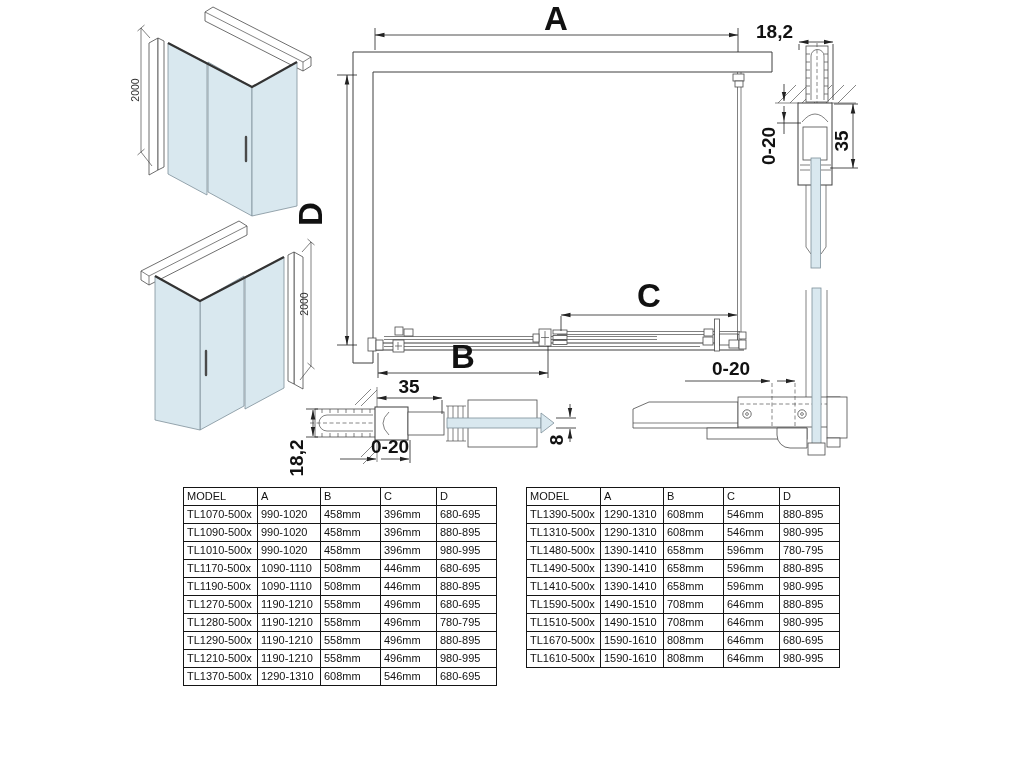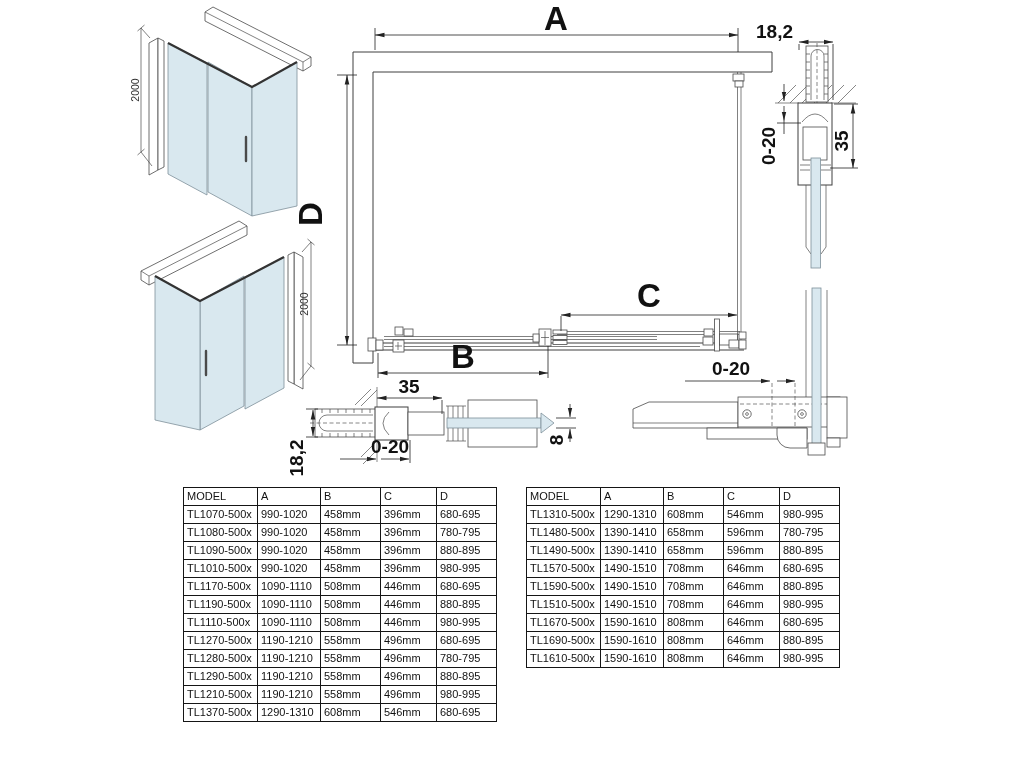--- a/index.html
+++ b/index.html
@@ -267,27 +267,20 @@
       </thead>
       <tbody>
         <tr>
           <td>TL1070-500x</td>
           <td>990-1020</td>
           <td>458mm</td>
           <td>396mm</td>
           <td>680-695</td>
         </tr>
         <tr>
-          <td>TL1080-500x</td>
-          <td>990-1020</td>
-          <td>458mm</td>
-          <td>396mm</td>
-          <td>780-795</td>
-        </tr>
-        <tr>
           <td>TL1090-500x</td>
           <td>990-1020</td>
           <td>458mm</td>
           <td>396mm</td>
           <td>880-895</td>
         </tr>
         <tr>
           <td>TL1010-500x</td>
           <td>990-1020</td>
           <td>458mm</td>
@@ -300,27 +293,20 @@
           <td>508mm</td>
           <td>446mm</td>
           <td>680-695</td>
         </tr>
         <tr>
           <td>TL1190-500x</td>
           <td>1090-1110</td>
           <td>508mm</td>
           <td>446mm</td>
           <td>880-895</td>
-        </tr>
-        <tr>
-          <td>TL1110-500x</td>
-          <td>1090-1110</td>
-          <td>508mm</td>
-          <td>446mm</td>
-          <td>980-995</td>
         </tr>
         <tr>
           <td>TL1270-500x</td>
           <td>1190-1210</td>
           <td>558mm</td>
           <td>496mm</td>
           <td>680-695</td>
         </tr>
         <tr>
           <td>TL1280-500x</td>
@@ -364,20 +350,27 @@
         <tr>
           <th>MODEL</th>
           <th>A</th>
           <th>B</th>
           <th>C</th>
           <th>D</th>
         </tr>
       </thead>
       <tbody>
         <tr>
+          <td>TL1390-500x</td>
+          <td>1290-1310</td>
+          <td>608mm</td>
+          <td>546mm</td>
+          <td>880-895</td>
+        </tr>
+        <tr>
           <td>TL1310-500x</td>
           <td>1290-1310</td>
           <td>608mm</td>
           <td>546mm</td>
           <td>980-995</td>
         </tr>
         <tr>
           <td>TL1480-500x</td>
           <td>1390-1410</td>
           <td>658mm</td>
@@ -385,25 +378,25 @@
           <td>780-795</td>
         </tr>
         <tr>
           <td>TL1490-500x</td>
           <td>1390-1410</td>
           <td>658mm</td>
           <td>596mm</td>
           <td>880-895</td>
         </tr>
         <tr>
-          <td>TL1570-500x</td>
-          <td>1490-1510</td>
-          <td>708mm</td>
-          <td>646mm</td>
-          <td>680-695</td>
+          <td>TL1410-500x</td>
+          <td>1390-1410</td>
+          <td>658mm</td>
+          <td>596mm</td>
+          <td>980-995</td>
         </tr>
         <tr>
           <td>TL1590-500x</td>
           <td>1490-1510</td>
           <td>708mm</td>
           <td>646mm</td>
           <td>880-895</td>
         </tr>
         <tr>
           <td>TL1510-500x</td>
@@ -413,27 +406,20 @@
           <td>980-995</td>
         </tr>
         <tr>
           <td>TL1670-500x</td>
           <td>1590-1610</td>
           <td>808mm</td>
           <td>646mm</td>
           <td>680-695</td>
         </tr>
         <tr>
-          <td>TL1690-500x</td>
-          <td>1590-1610</td>
-          <td>808mm</td>
-          <td>646mm</td>
-          <td>880-895</td>
-        </tr>
-        <tr>
           <td>TL1610-500x</td>
           <td>1590-1610</td>
           <td>808mm</td>
           <td>646mm</td>
           <td>980-995</td>
         </tr>
       </tbody>
     </table>
 
 </div>

